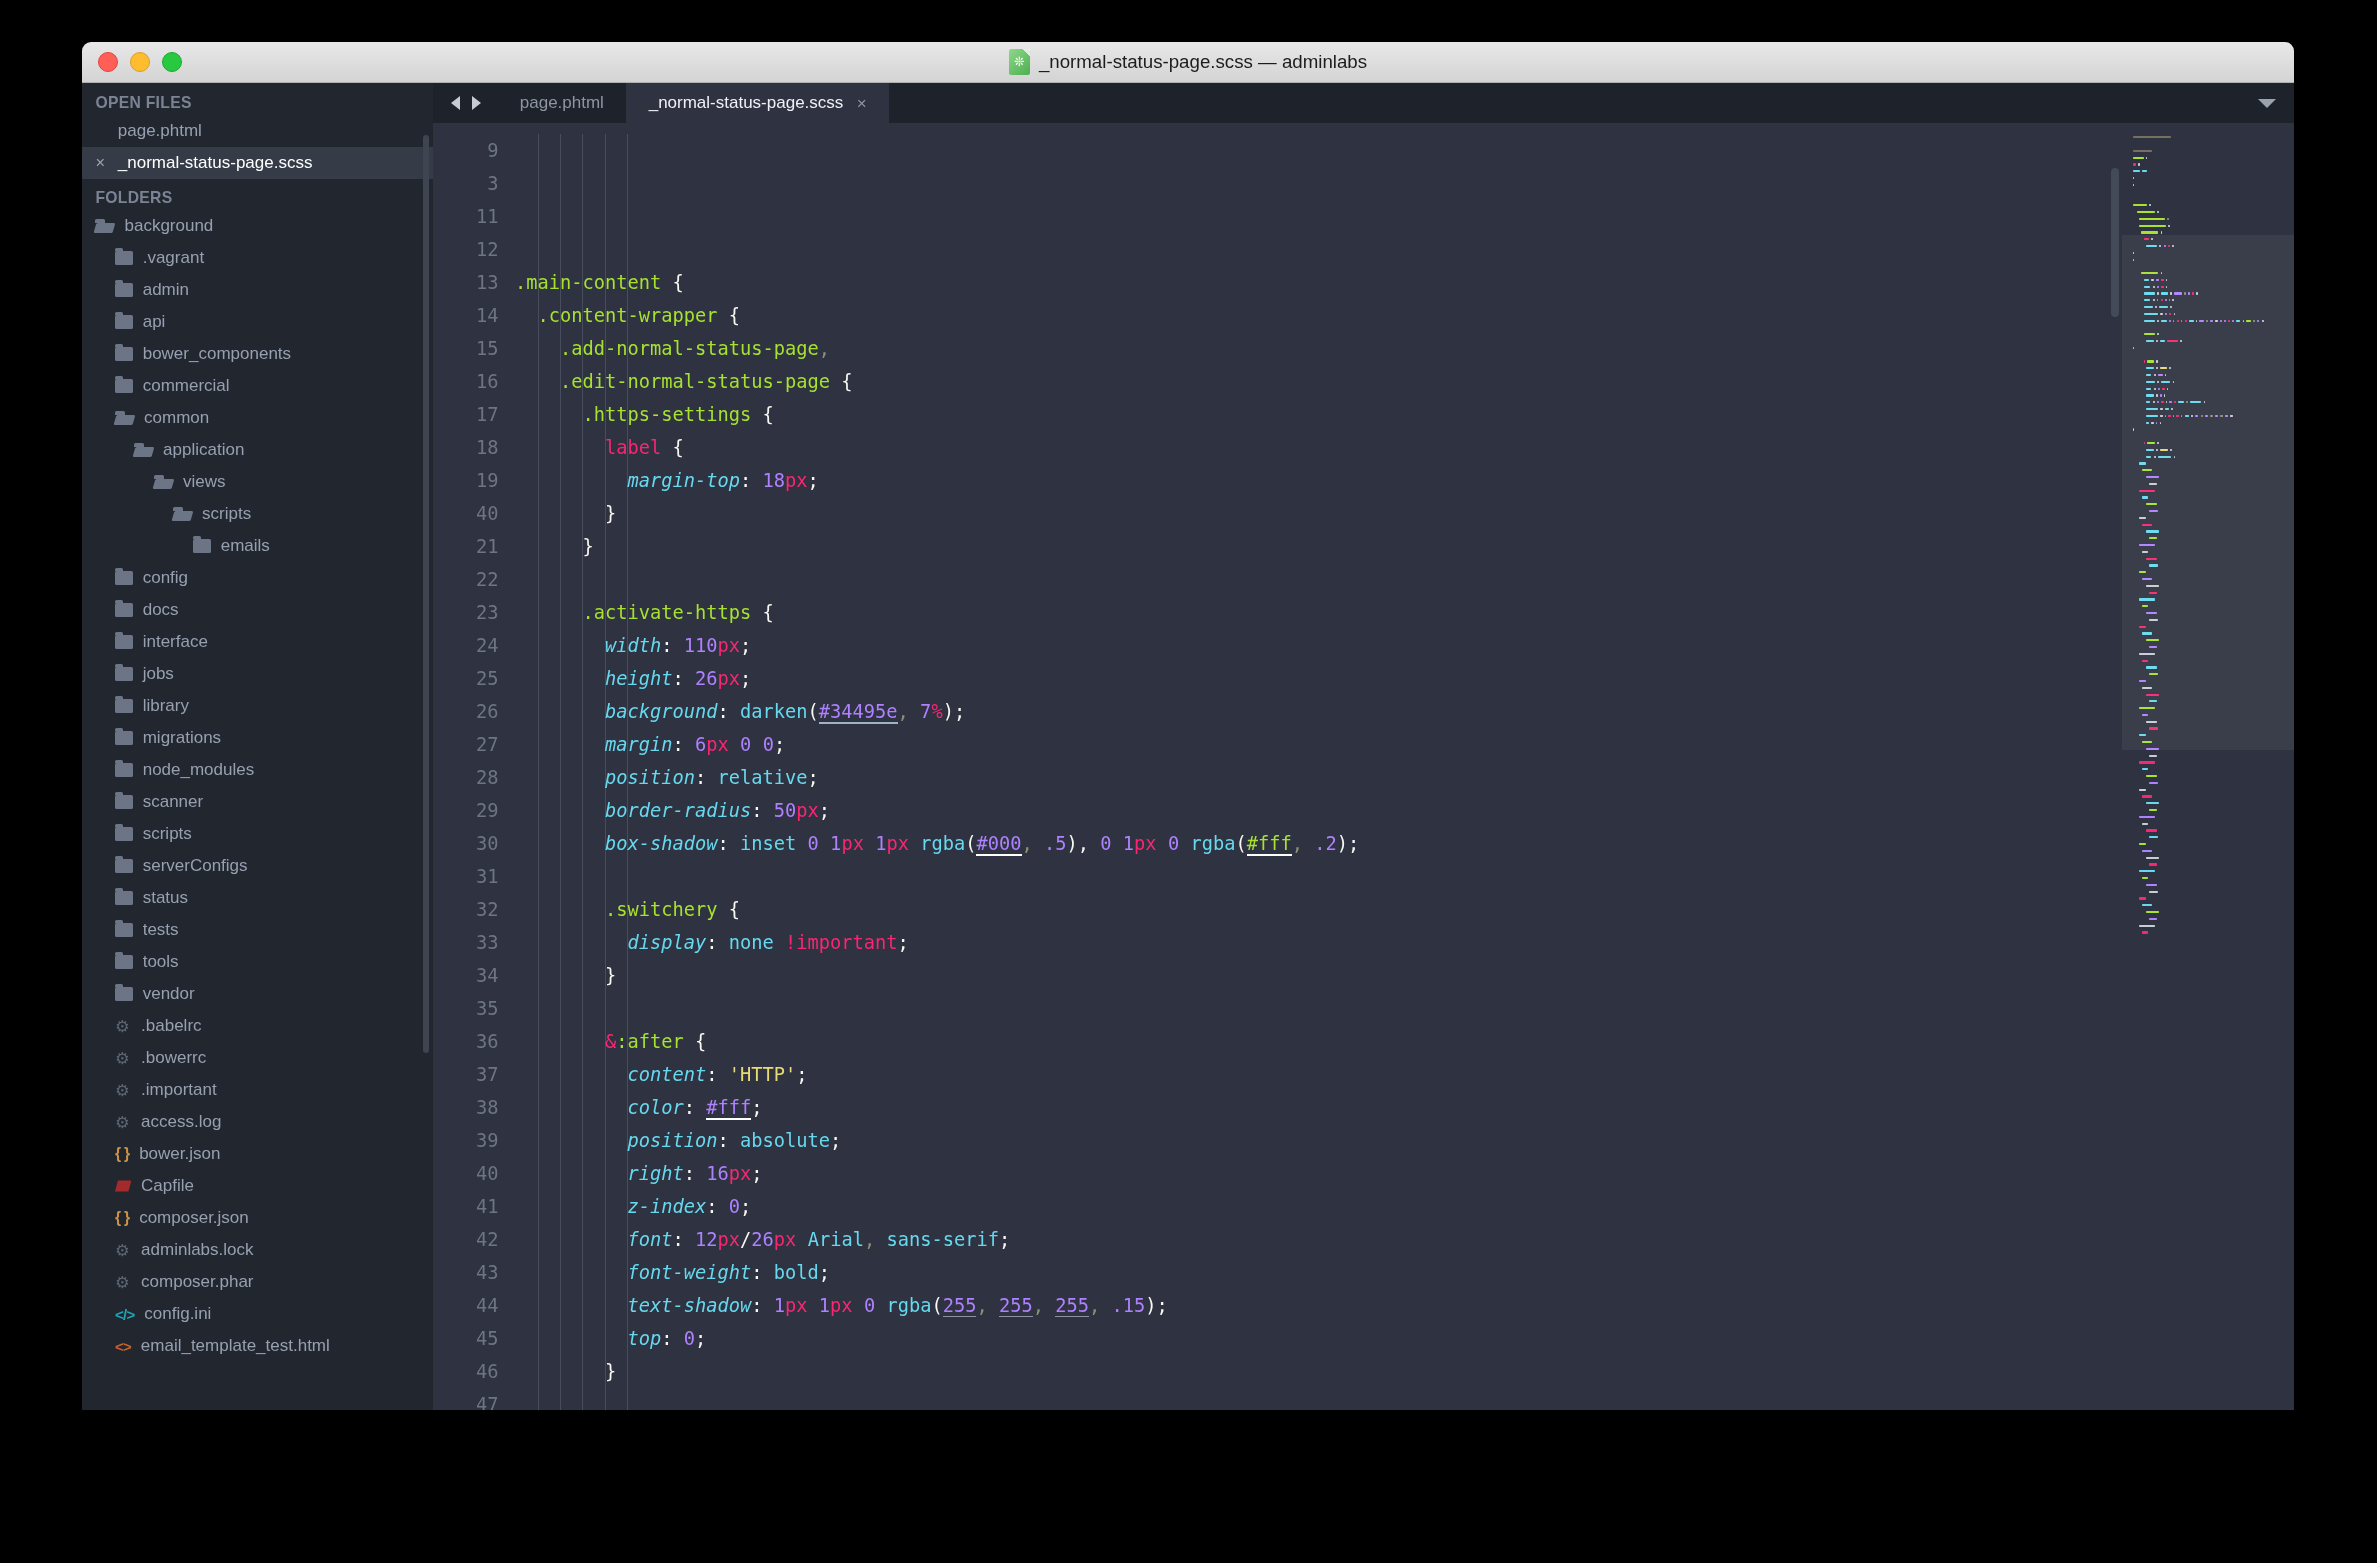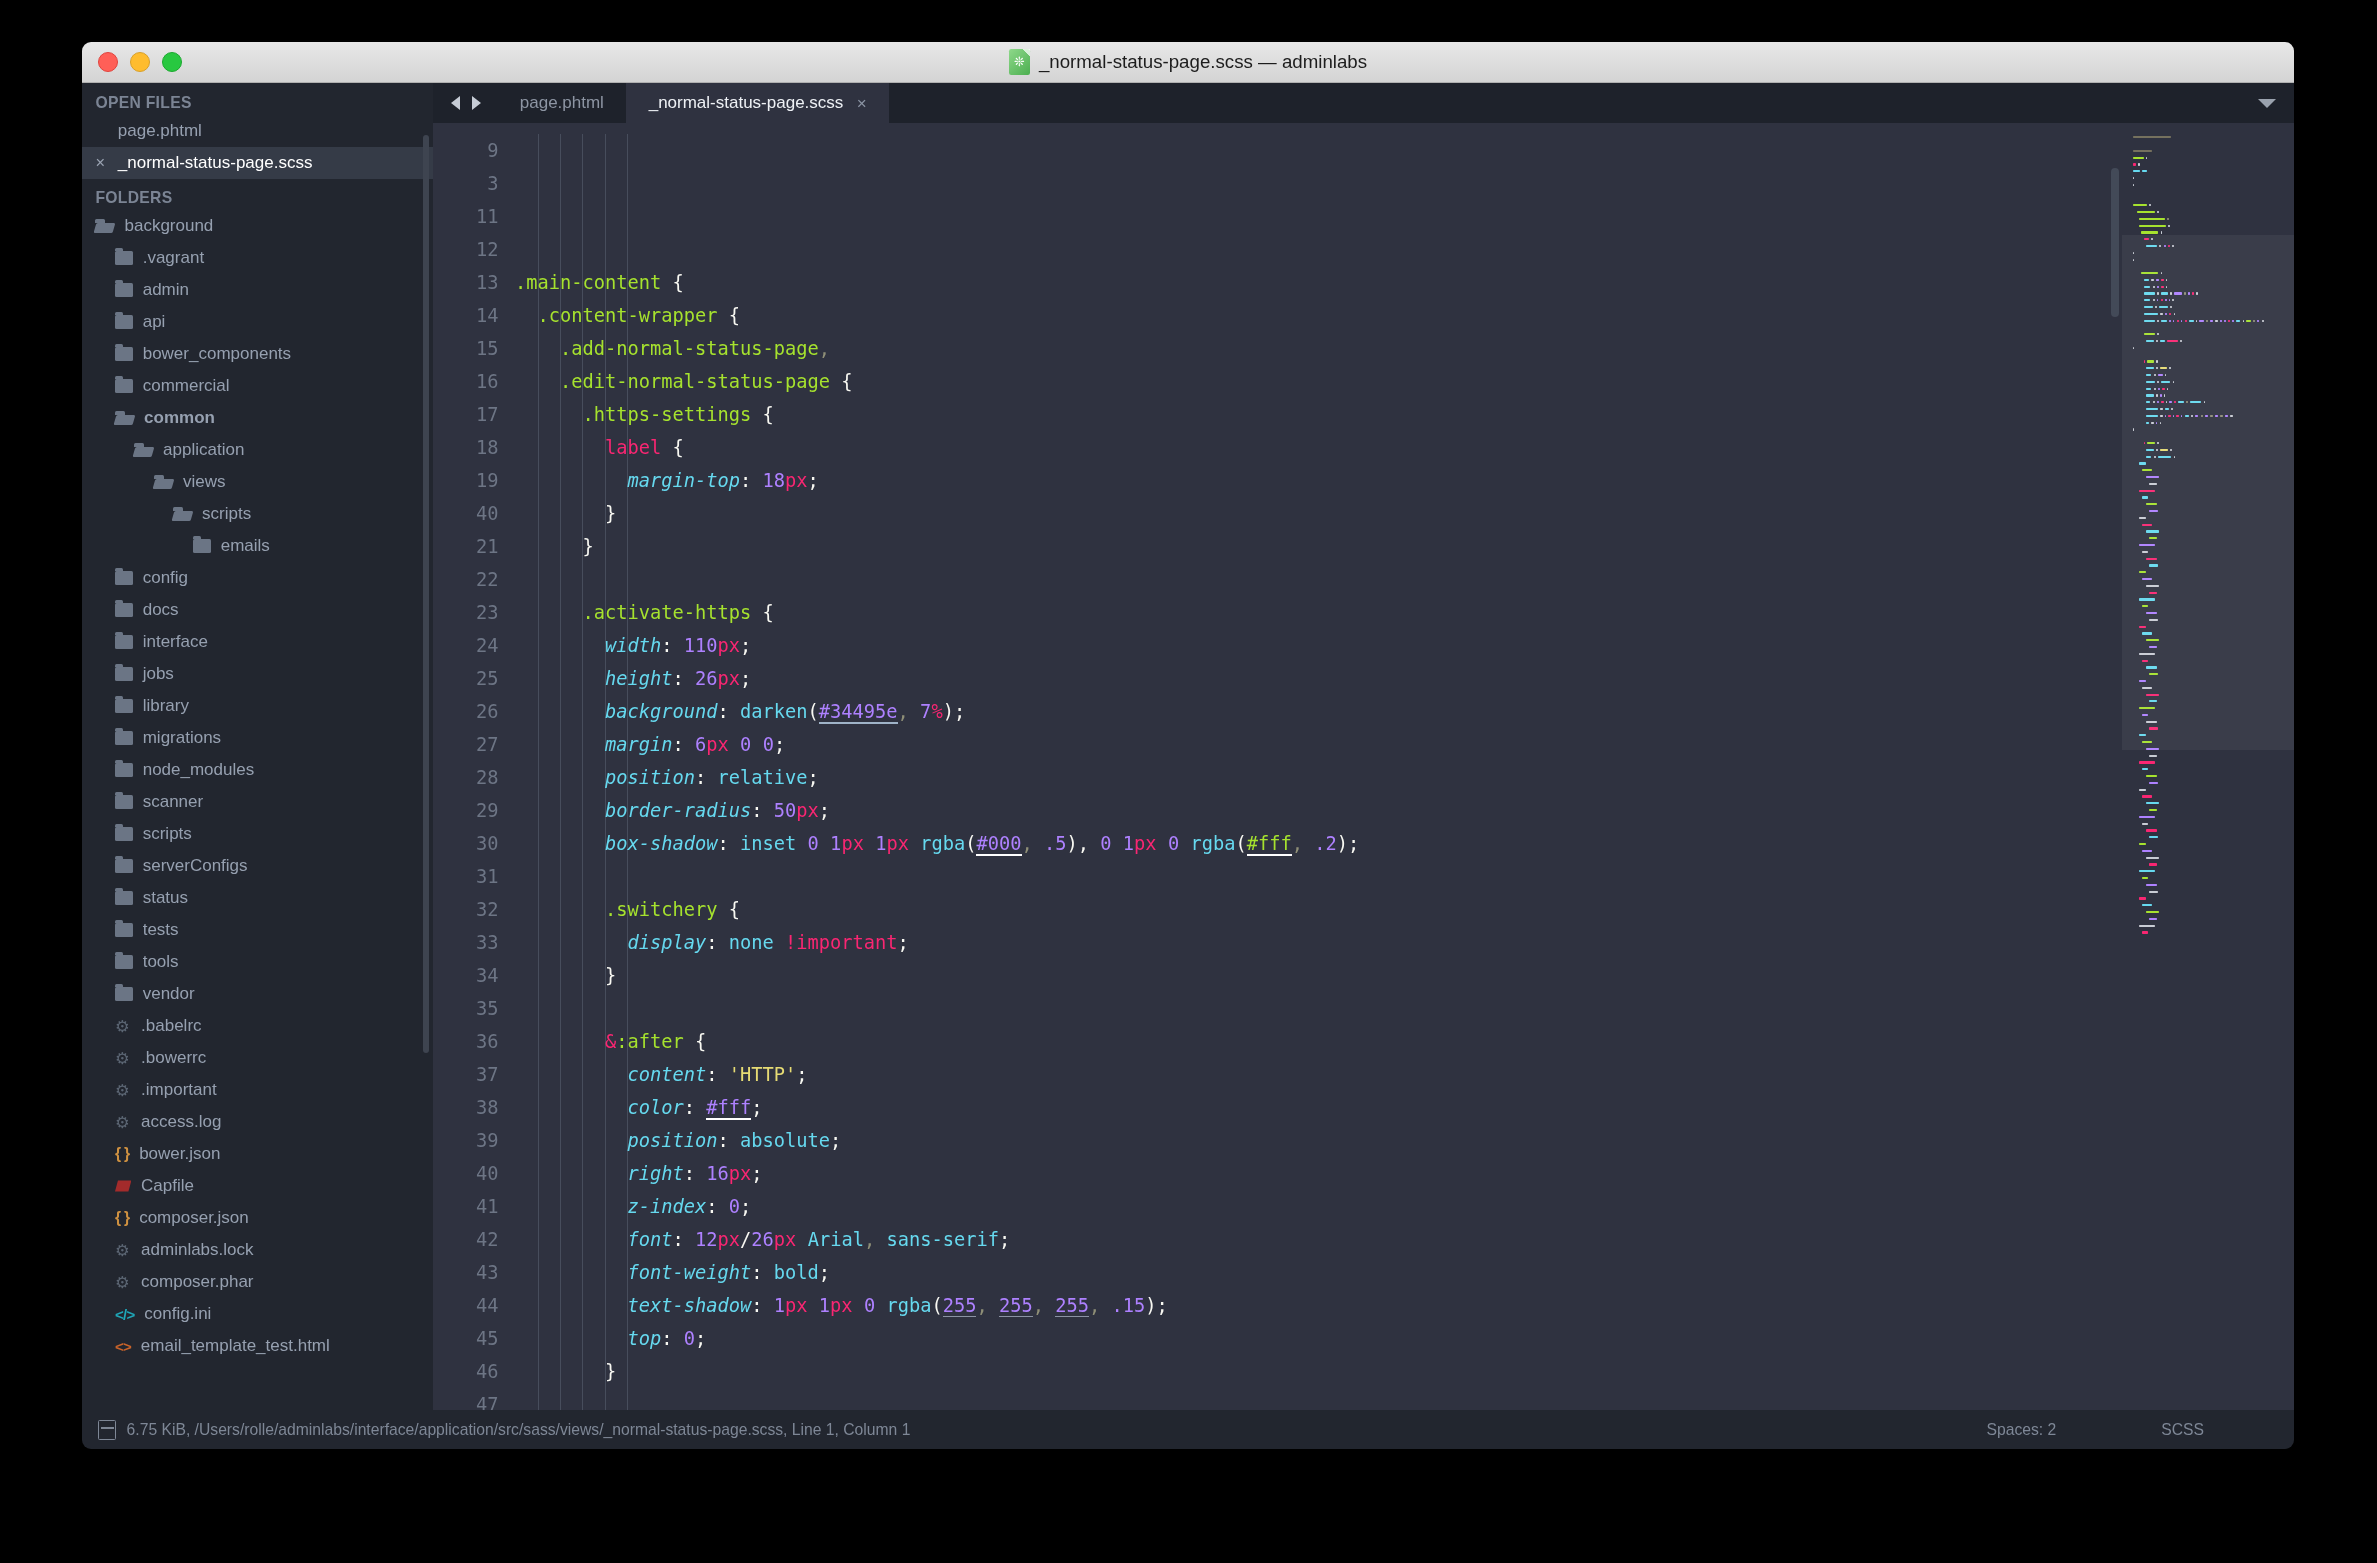--- a/index.html
+++ b/index.html
@@ -186,21 +186,21 @@
                 <span class="folder-closed"></span>
               </span>
               <span>bower_components</span>
             </div>
             <div class="side-row" style="padding-left: 33px;">
               <span class="ic">
                 <span class="folder-closed"></span>
               </span>
               <span>commercial</span>
             </div>
-            <div class="side-row" style="padding-left: 33px; font-weight: bold;">
+            <div class="side-row" style="padding-left: 33px;">
               <span class="ic">
                 <span class="folder-open"></span>
               </span>
               <span>common</span>
             </div>
             <div class="side-row" style="padding-left: 52px;">
               <span class="ic">
                 <span class="folder-open"></span>
               </span>
               <span>application</span>
@@ -1017,22 +1017,14 @@
                 <span class="mm-seg" style="width: 7.8px;"></span>
                 <span class="mm-seg" style="background: rgb(249, 38, 114); width: 5.6px;"></span>
               </div>
             </div>
           <div class="mm-view"></div>
         </div>
       </div>
     </div>
   </div>
 
-  <div class="statusbar">
-    <div class="sb-icon"></div>
-    <div>6.75 KiB, /Users/rolle/adminlabs/interface/application/src/sass/views/_normal-status-page.scss, Line 1, Column 1</div>
-    <div class="sb-right">
-      <div>Spaces: 2</div>
-      <div>SCSS</div>
-    </div>
-  </div>
 </div>
 
 
 </body></html>

